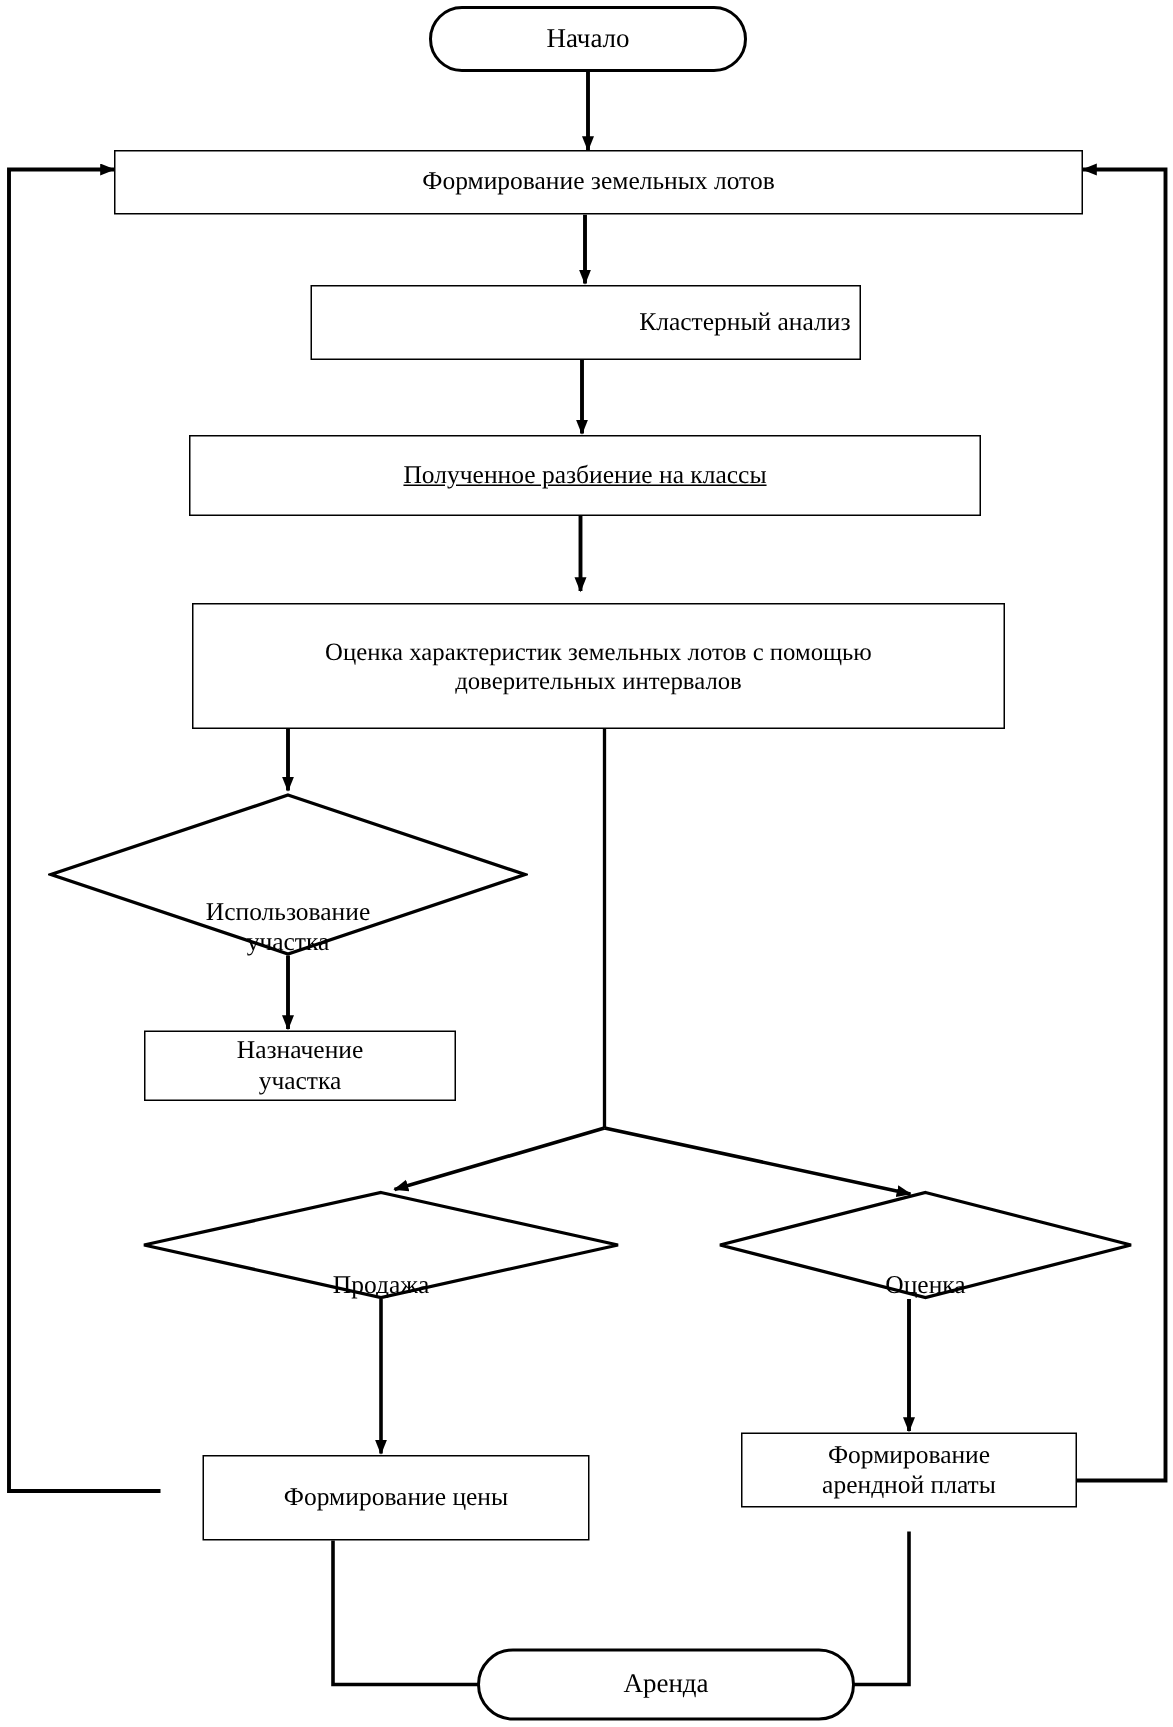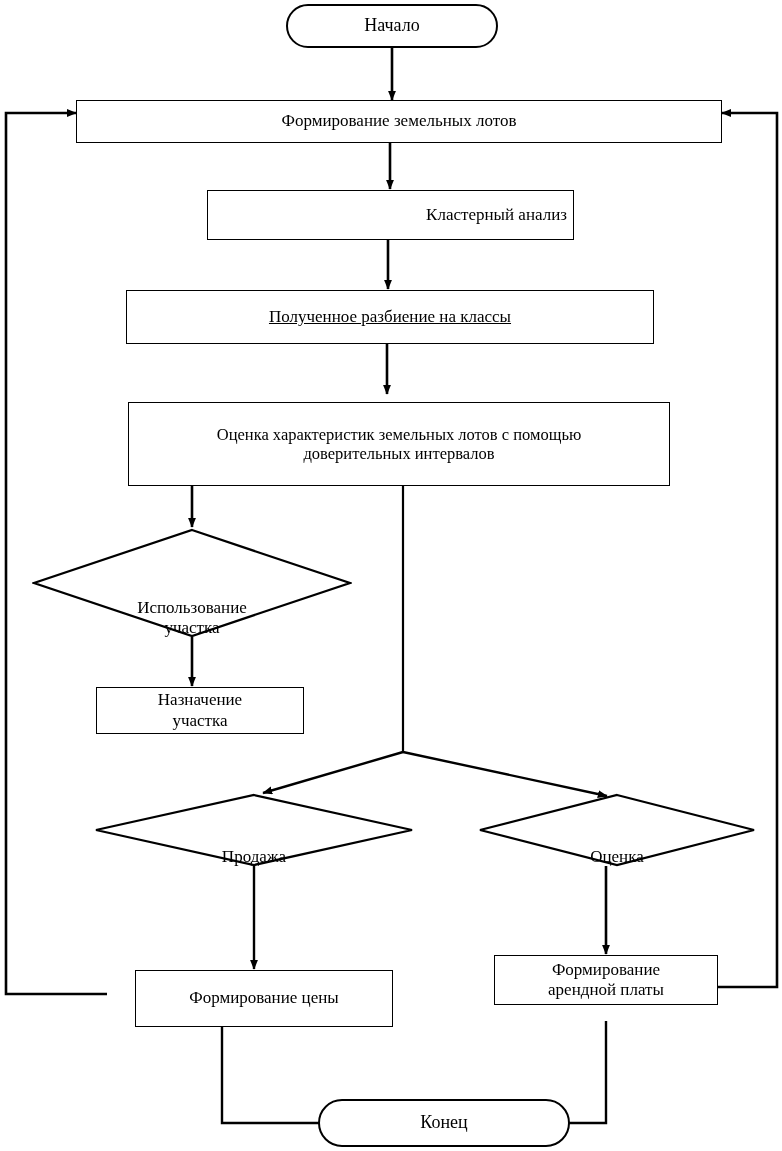--- a/index.html
+++ b/index.html
@@ -164,16 +164,16 @@
   <div class="node process fs-17" style="left:107px; top:970px; width:258px; height:57px;margin-left:28px;">
     <span class="label">Формирование цены</span>
   </div>
 
   <div class="node process fs-17" style="left:494px; top:955px; width:224px; height:50px;">
     <span class="label">Формирование
 арендной платы</span>
   </div>
 
   <div class="node terminator fs-18" style="left:318px; top:1099px; width:252px; height:48px;">
-    <span class="label">Конец</span>
+    <span class="label">Аренда</span>
   </div>
 
 </div>
 
 </body></html>

